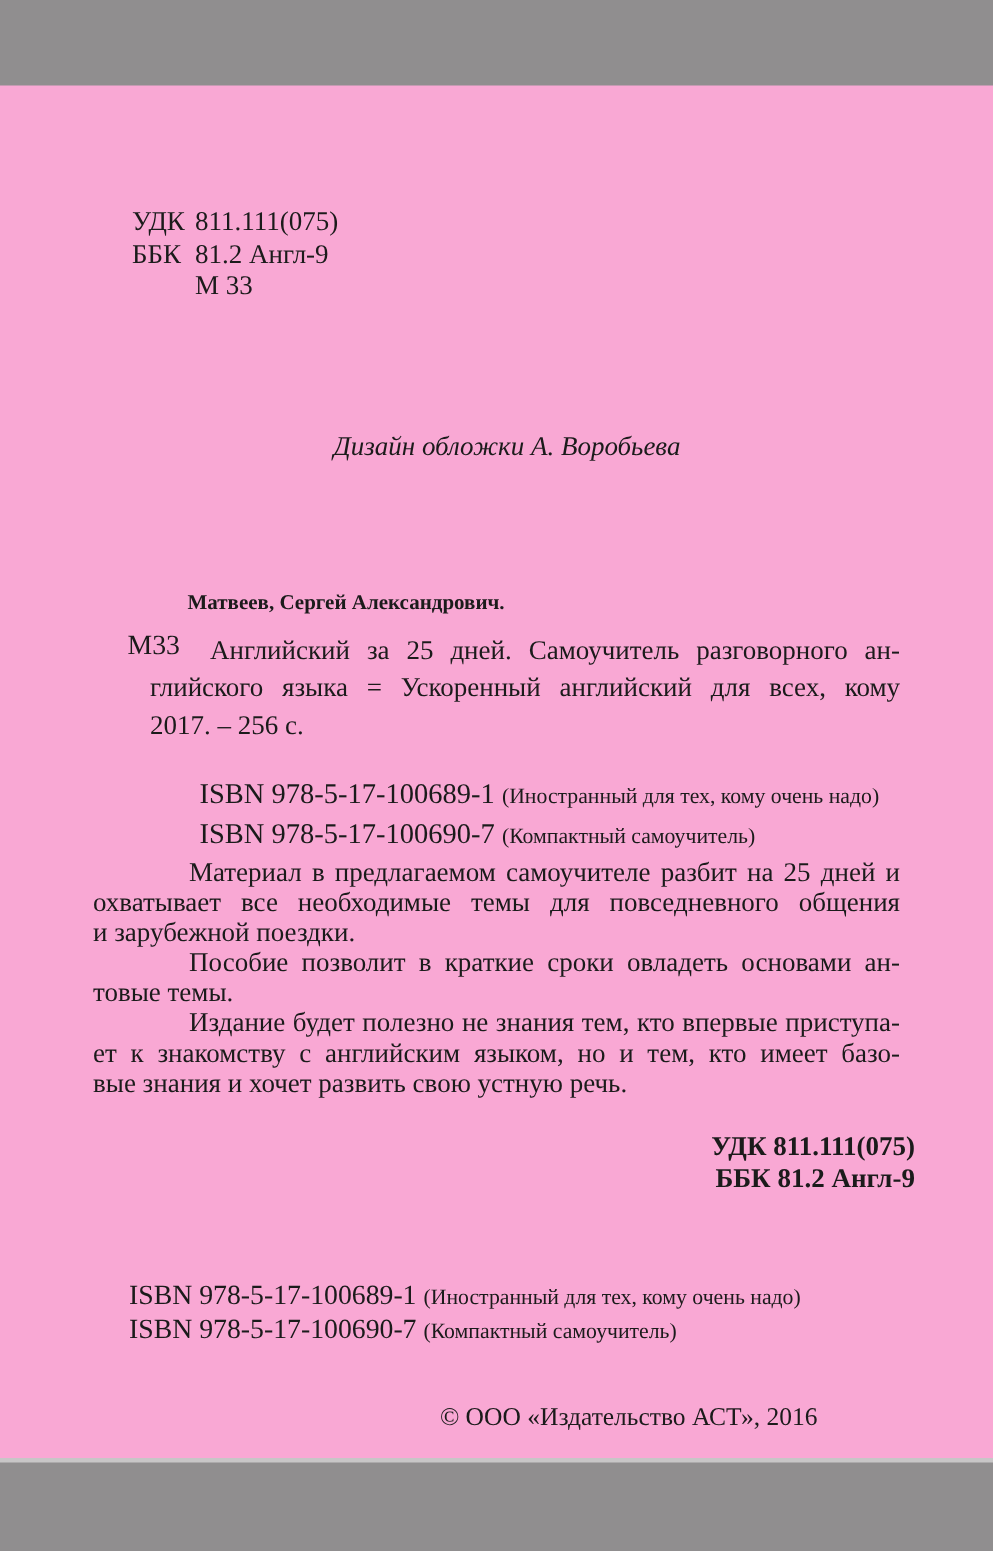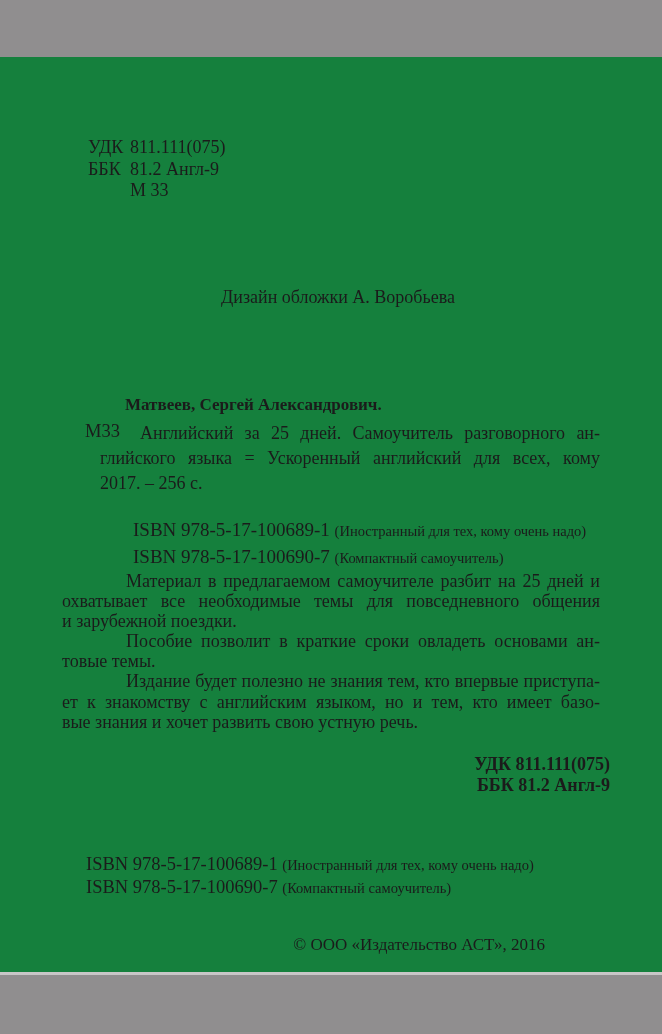--- a/index.html
+++ b/index.html
@@ -1,31 +1,31 @@
 <!DOCTYPE html>
 <html><head>
 <meta charset="utf-8">
 <style>
   html,body{margin:0;padding:0;background:#ffffff;}
   .canvas{
     position:relative;width:662px;height:1034px;overflow:hidden;
-    background:#15803d;color:#1b1b1b;
+    background:#f9a8d4;color:#1b1b1b;
     font-family:"Liberation Serif","DejaVu Serif",serif;
   }
   .band{position:absolute;left:0;width:662px;background:#908e8f;}
   .band-top{top:0;height:57px;}
   .band-bottom{top:972px;height:62px;border-top:3px solid #c8c6c7;}
 
   .clsf{position:absolute;left:88px;top:137px;font-size:18px;line-height:21.5px;}
   .clsf-row{display:flex;}
   .clsf-label{width:42px;}
 
-  .credit{position:absolute;left:62px;top:287px;width:552px;text-align:center;font-size:18px;}
+  .credit{position:absolute;left:62px;top:287px;width:552px;text-align:center;font-size:18px;font-style:italic;}
 
-  .cat-head{position:absolute;left:125px;top:395px;font-size:17px;font-weight:bold;}
+  .cat-head{position:absolute;left:125px;top:395px;font-size:14px;font-weight:bold;}
   .cat-index{position:absolute;left:85px;top:421px;font-size:18.5px;}
   .cat-lines{position:absolute;left:100px;top:421px;width:500px;font-size:18px;line-height:24.8px;}
   .jline{text-align:justify;text-align-last:justify;}
   .first-ind{padding-left:40px;}
 
   .isbn-mid{position:absolute;left:133px;top:517px;font-size:19px;line-height:26px;white-space:nowrap;}
   .isbn-note{font-size:14.5px;}
 
   .annot{position:absolute;left:62px;top:571px;width:538px;font-size:18px;line-height:20.1px;}
   .annot .ind{padding-left:64px;}

